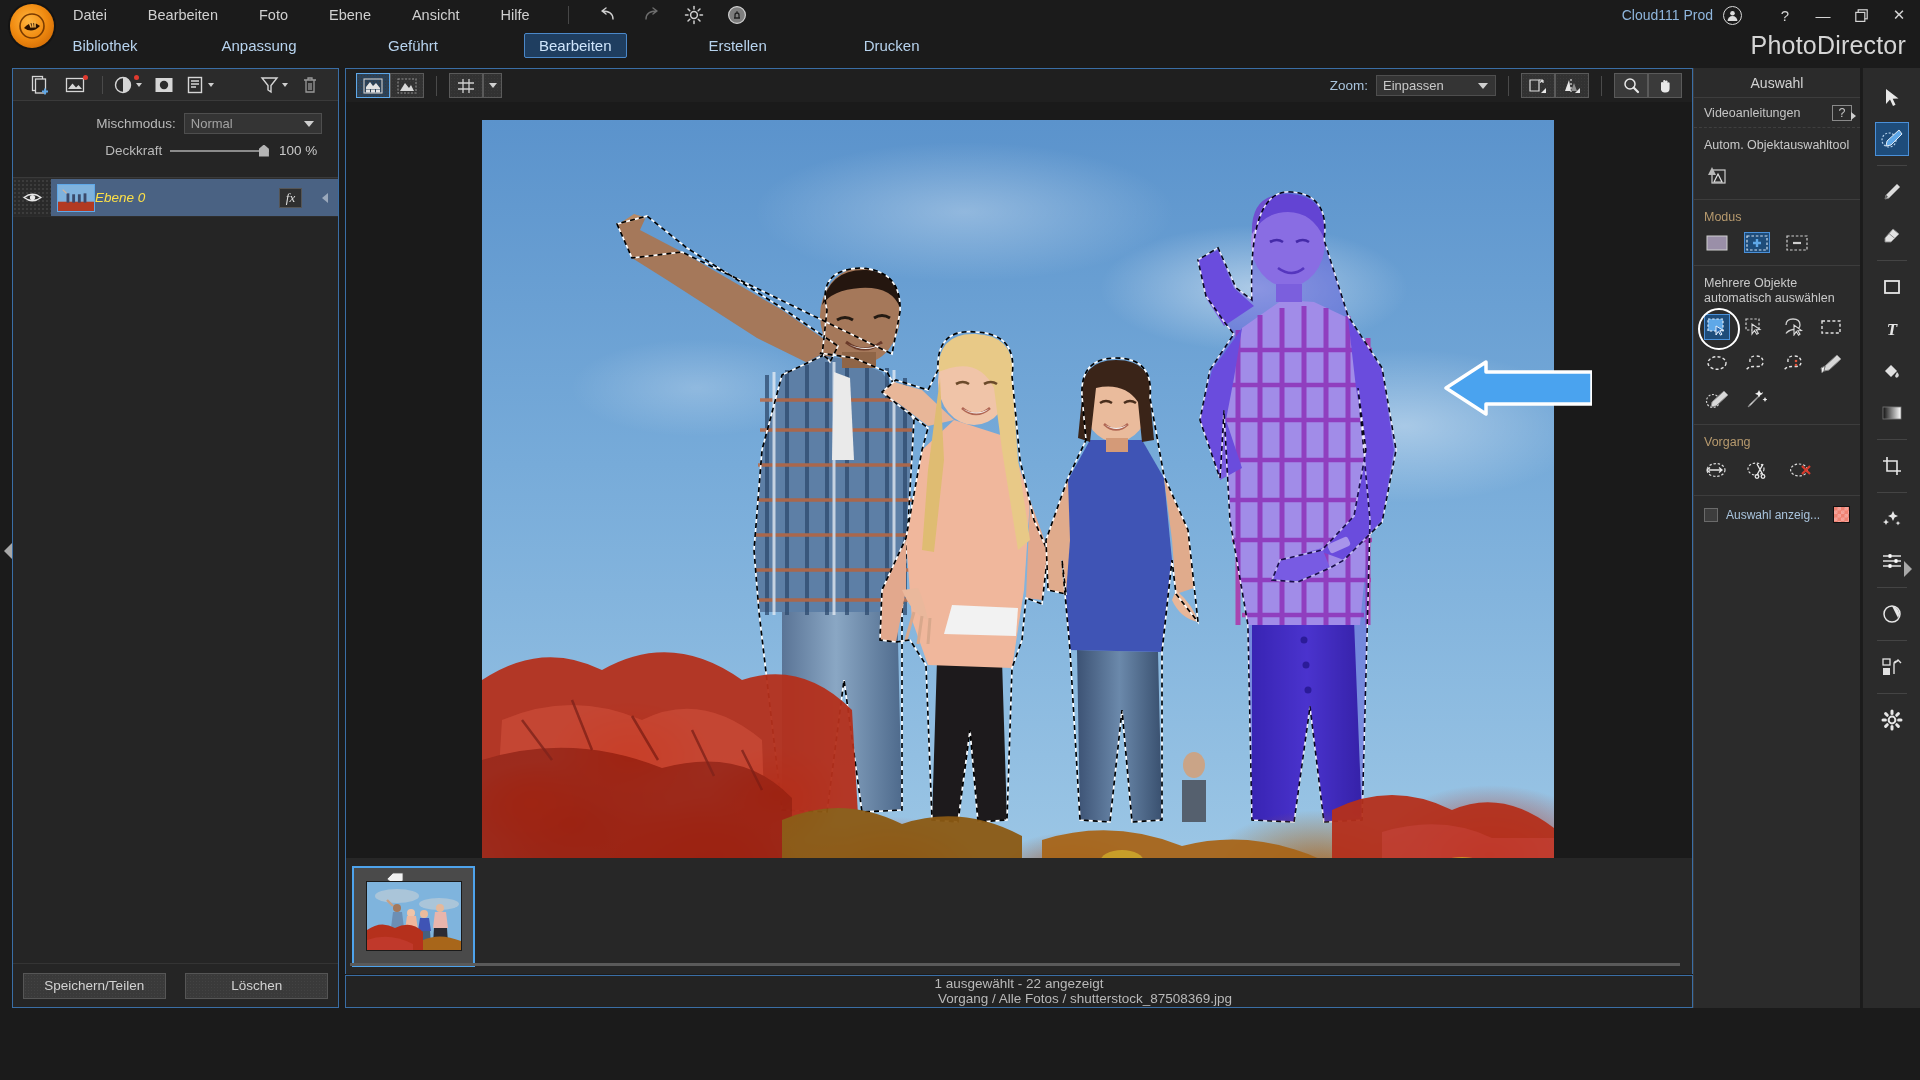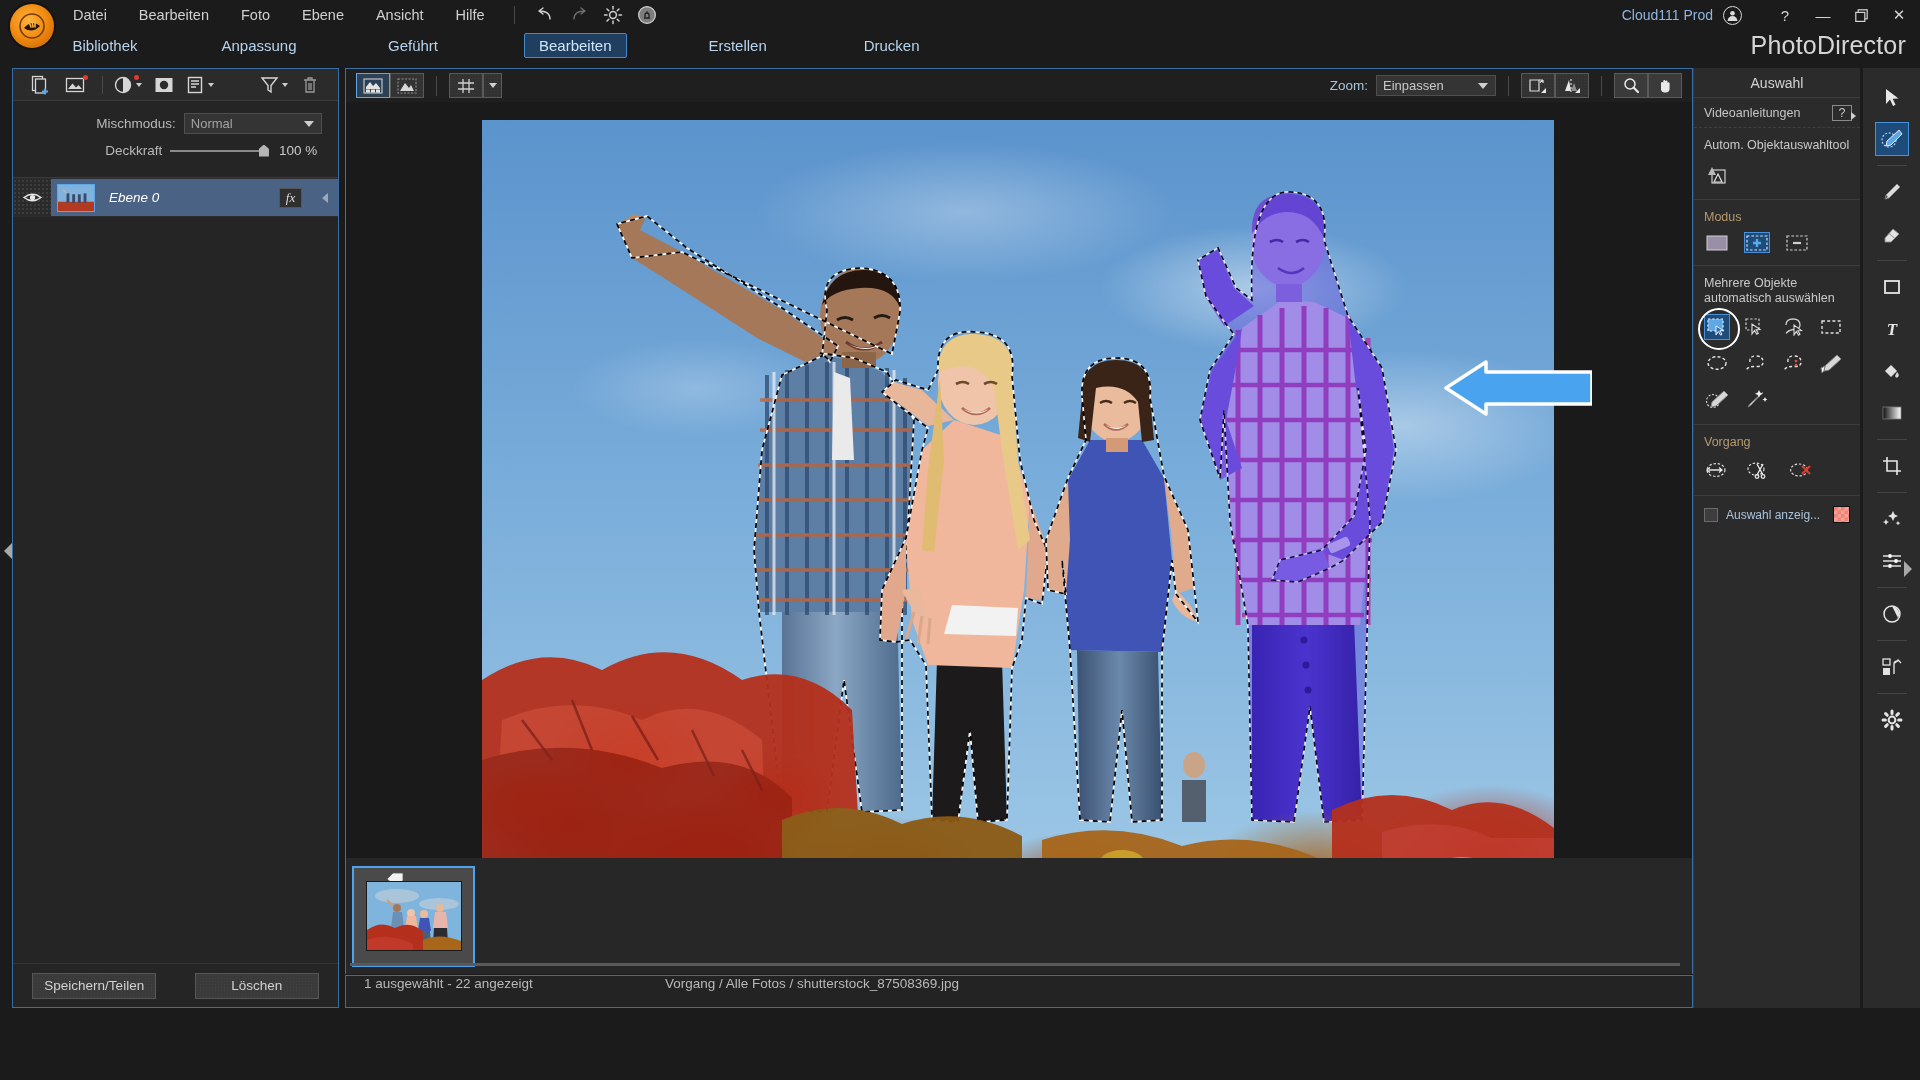--- a/index.html
+++ b/index.html
@@ -19,21 +19,21 @@
   }
   .logo {
     width: 44px; height: 44px; border-radius: 50%;
     background: radial-gradient(circle at 42% 38%, #ffb43c 0%, #f08a10 48%, #c25c00 100%);
     position:absolute; left:10px; top:4px;
     display:flex; align-items:center; justify-content:center;
     box-shadow: 0 0 0 2px #141414;
     z-index: 5;
   }
   .logo svg { display:block; }
-  .menu { display:flex; align-items:center; gap:6px; margin-left:60px; }
+  .menu { display:flex; align-items:center; gap:15px; margin-left:60px; }
   .menu-item {
     color:#d0d0d0; font-size:14.5px; padding:5px 13px; cursor:default; white-space:nowrap;
   }
   .topbar-sep { width:1px; height:18px; background:#474747; margin:0 10px; }
   .ticon { width:28px; height:24px; display:flex; align-items:center; justify-content:center; color:#cfcfcf; }
   .ticon.dim { color:#6d6d6d; }
   .topright {
     position:absolute; right:0; top:0; height:30px; display:flex; align-items:center; gap:4px;
     padding-right: 4px;
   }
@@ -108,35 +108,35 @@
   .eye-cell {
     width:38px; height:100%; display:flex; align-items:center; justify-content:center;
     background-image: radial-gradient(#3c3c3c 1px, transparent 1px);
     background-size: 4px 4px; background-color:#2a2a2a;
   }
   .layer-thumb {
     width:38px; height:28px; margin-left:6px; border:1.5px solid #5fa8e8;
     background: linear-gradient(#6fa8d8 0%, #8cc0e6 45%, #a33 46%, #c0392b 100%);
     position:relative; overflow:hidden;
   }
-  .layer-name { font-size:13.5px; color:#ffffff; font-style:italic; margin-left:14px; flex:1; }
+  .layer-name { font-size:13.5px; color:#fde047; font-style:italic; flex:1; }
   .fxbox {
     width:23px;height:20px;background:#2f2f2f;border:1px solid #555;color:#ddd;
     font-size:13px;font-style:italic;display:flex;align-items:center;justify-content:center;
     font-family:"Liberation Serif", serif; margin-right:20px;
   }
   .tri-left { width:0;height:0;border-top:5px solid transparent;border-bottom:5px solid transparent;border-right:6px solid #9aa8bb; margin-right:10px; }
 
   .left-bottom {
     position:absolute; left:0; bottom:0; width:100%; height:44px;
     display:flex; align-items:center; justify-content:space-around; background:#252525;
     border-top:1px solid #343434;
   }
   .btn-gray {
-    width:124px; height:26px; background:#3a3a3a; border:1px solid #565656;
+    width:143px; height:26px; background:#3a3a3a; border:1px solid #565656;
     color:#d2d2d2; font-size:13.5px; display:flex; align-items:center; justify-content:center;
     background-image: radial-gradient(#434343 1px, transparent 1px); background-size:3px 3px;
   }
 
   
   .collapse-left {
     position:absolute; left:2px; top:480px; width:12px; height:22px;
     display:flex; align-items:center; justify-content:center;
   }
   .collapse-left i { width:0;height:0;border-top:8px solid transparent;border-bottom:8px solid transparent;border-right:8px solid #a8a8a8; display:block; }
@@ -219,21 +219,21 @@
     position:relative; overflow:hidden;
   }
   .tagicon { position:absolute; left:32px; top:4px; width:18px; height:13px; }
   .film-scroll {
     position:absolute; right:12px; bottom:8px; width:1330px; height:3px; background:#3a3a3a;
   }
   .film-scroll i { display:block; width:100%; height:3px; background:#5a5a5a; }
 
   .statusbar {
     position:absolute; left:0; bottom:0; right:0; height:33px; background:#232323;
-    border:1px solid #3a6ea5; display:flex; align-items:flex-start; padding:0 18px;
+    border:1px solid #3a6ea5; display:flex; align-items:center; padding:0 18px;flex-direction:column;
   }
   .status-sel { font-size:13.5px; color:#b9b9b9; }
   .status-path { font-size:13.5px; color:#b9b9b9; margin-left:132px; }
 
   
   .rightpanel {
     position:absolute; right:60px; top:8px; width:167px; height:940px;
     background:#2b2b2b; border-left:1px solid #3a3a3a;
   }
   .rp-title {

